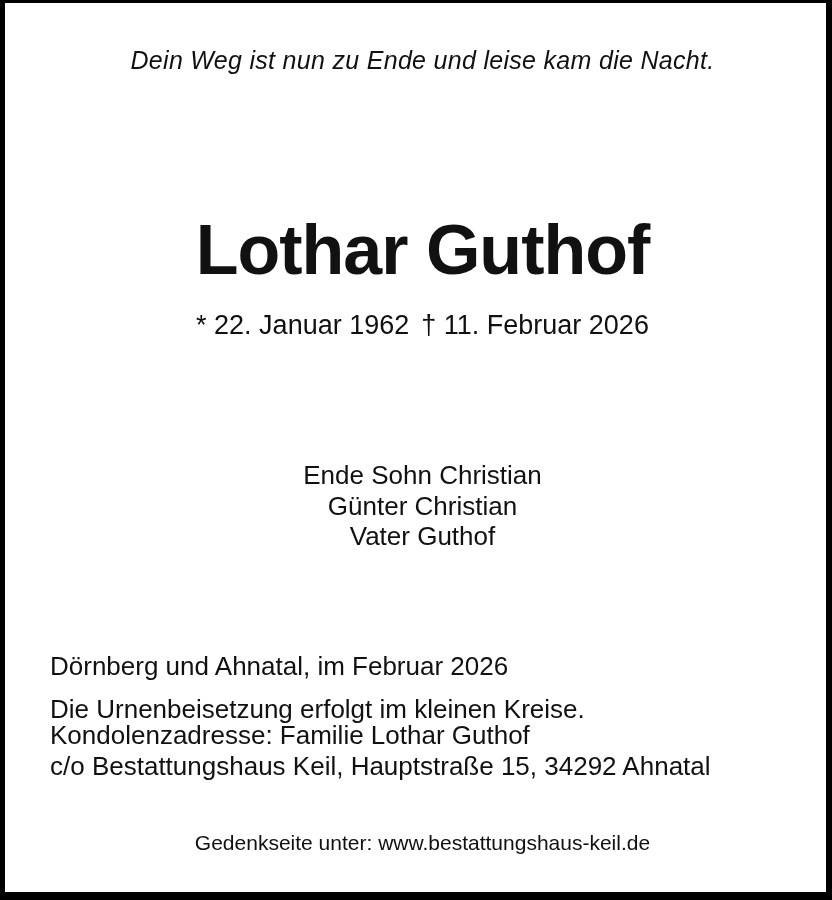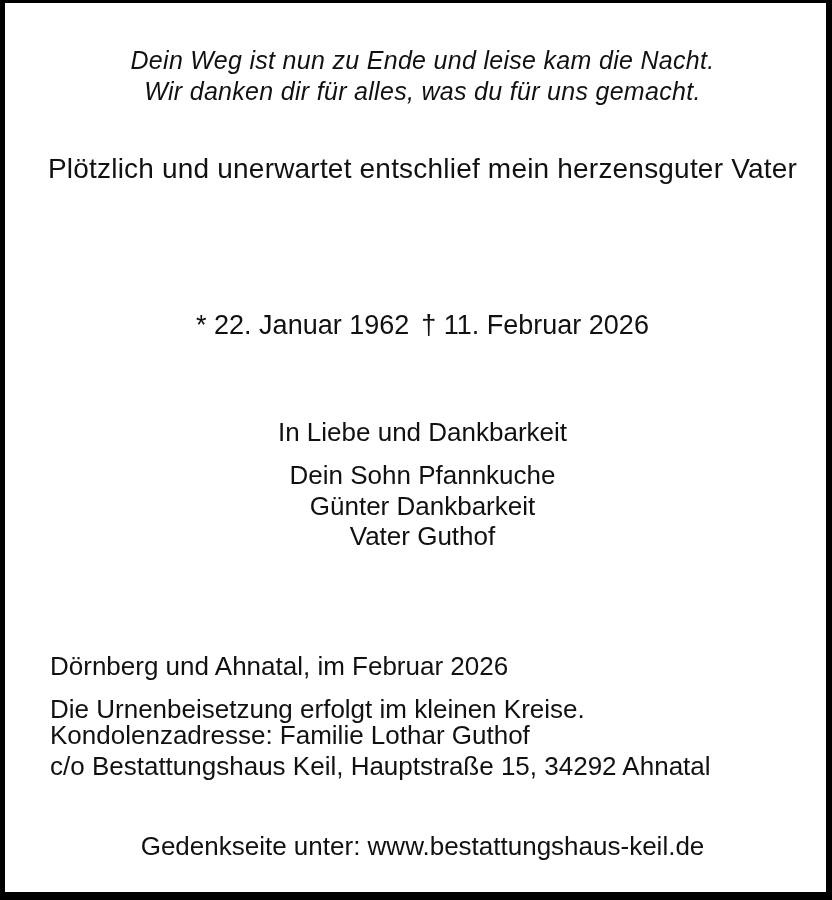--- a/index.html
+++ b/index.html
@@ -70,45 +70,43 @@
   }
   .closing p {
     margin: 0;
     line-height: 26px;
   }
   .closing p.gap-small  { margin-top: 17px; }
   .closing p.gap-large  { margin-top: 0; }
   .closing p.gap-tiny   { margin-top: 5px; }
   .memorial {
     top: 828px;
-    font-size: 26px;
+    font-size: 21px;
   }
 </style>
 </head>
 <body>
 
 <div class="sheet">
 
   <div class="centered epitaph">
     <div class="line">Dein Weg ist nun zu Ende und leise kam die Nacht.</div>
-    <div class="line">Wir danken dir für alles, was du für uns gemacht.</div>
   </div>
 
-  <div class="centered intro line">Plötzlich und unerwartet entschlief mein herzensguter Vater</div>
 
+  <div class="centered deceased-name line">Lothar Guthof</div>
 
   <div class="centered dates line">
     <span class="birth-date">* 22. Januar 1962</span><span class="death-date">† 11. Februar 2026</span>
   </div>
 
-  <div class="centered farewell line">In Liebe und Dankbarkeit</div>
 
   <div class="centered mourners">
-    <div class="line">Dein Sohn Pfannkuche</div>
-    <div class="line">Günter Dankbarkeit</div>
+    <div class="line">Ende Sohn Christian</div>
+    <div class="line">Günter Christian</div>
     <div class="line">Vater Guthof</div>
   </div>
 
   <div class="closing">
     <p class="line">Dörnberg und Ahnatal, im Februar 2026</p>
     <p class="line gap-small">Die Urnenbeisetzung erfolgt im kleinen Kreise.</p>
     <p class="line gap-large">Kondolenzadresse: Familie Lothar Guthof</p>
     <p class="line gap-tiny">c/o Bestattungshaus Keil, Hauptstraße 15, 34292 Ahnatal</p>
   </div>
 

